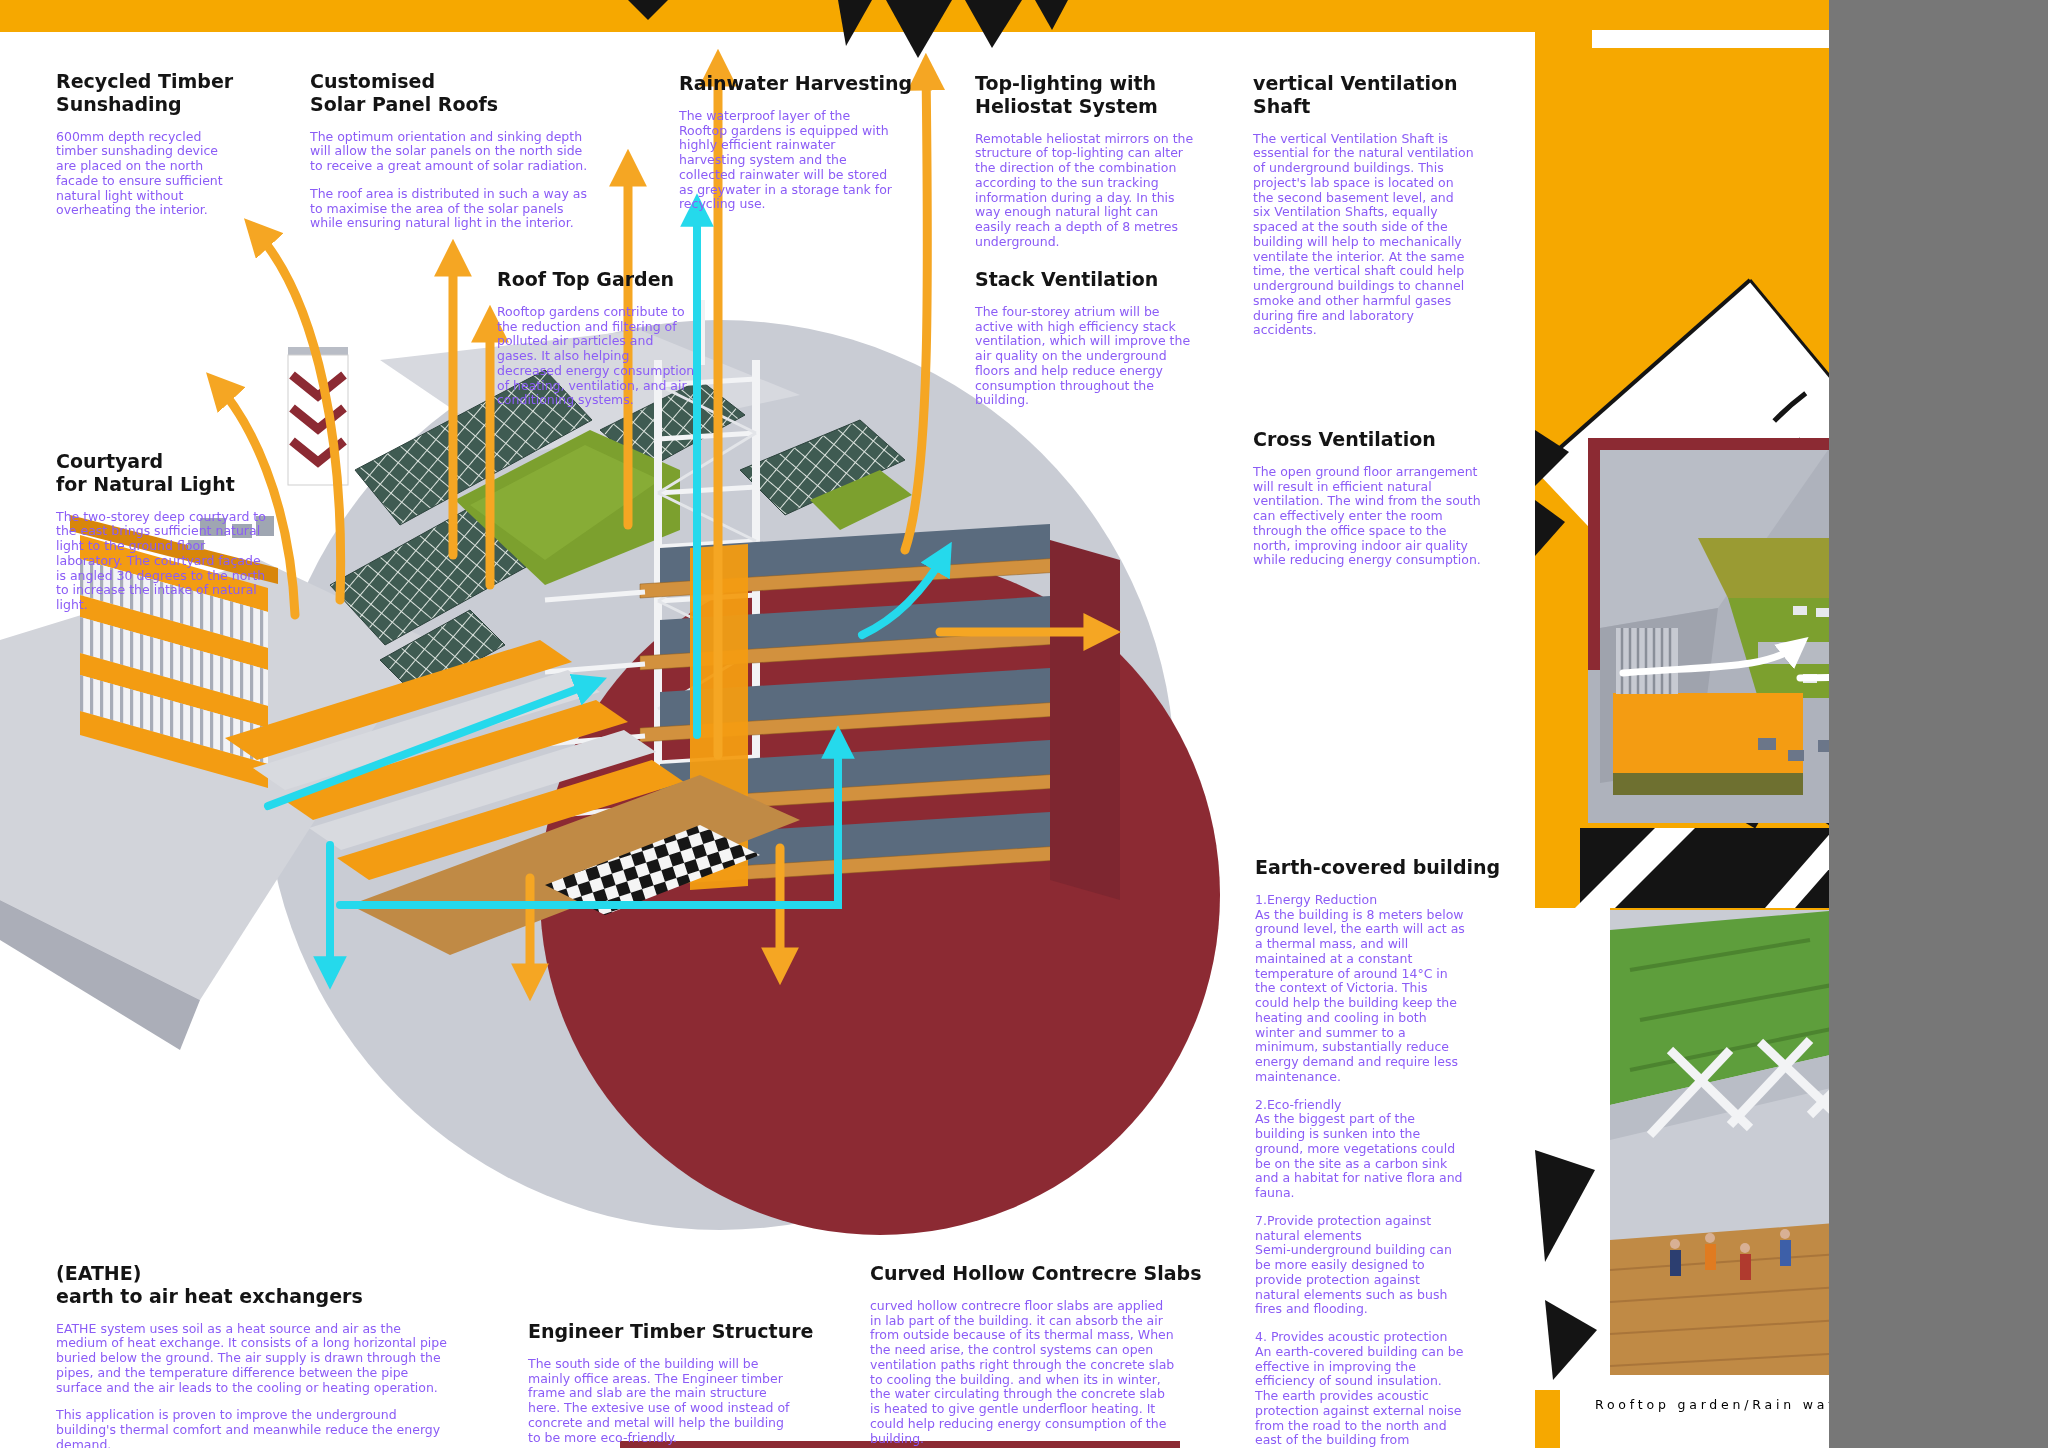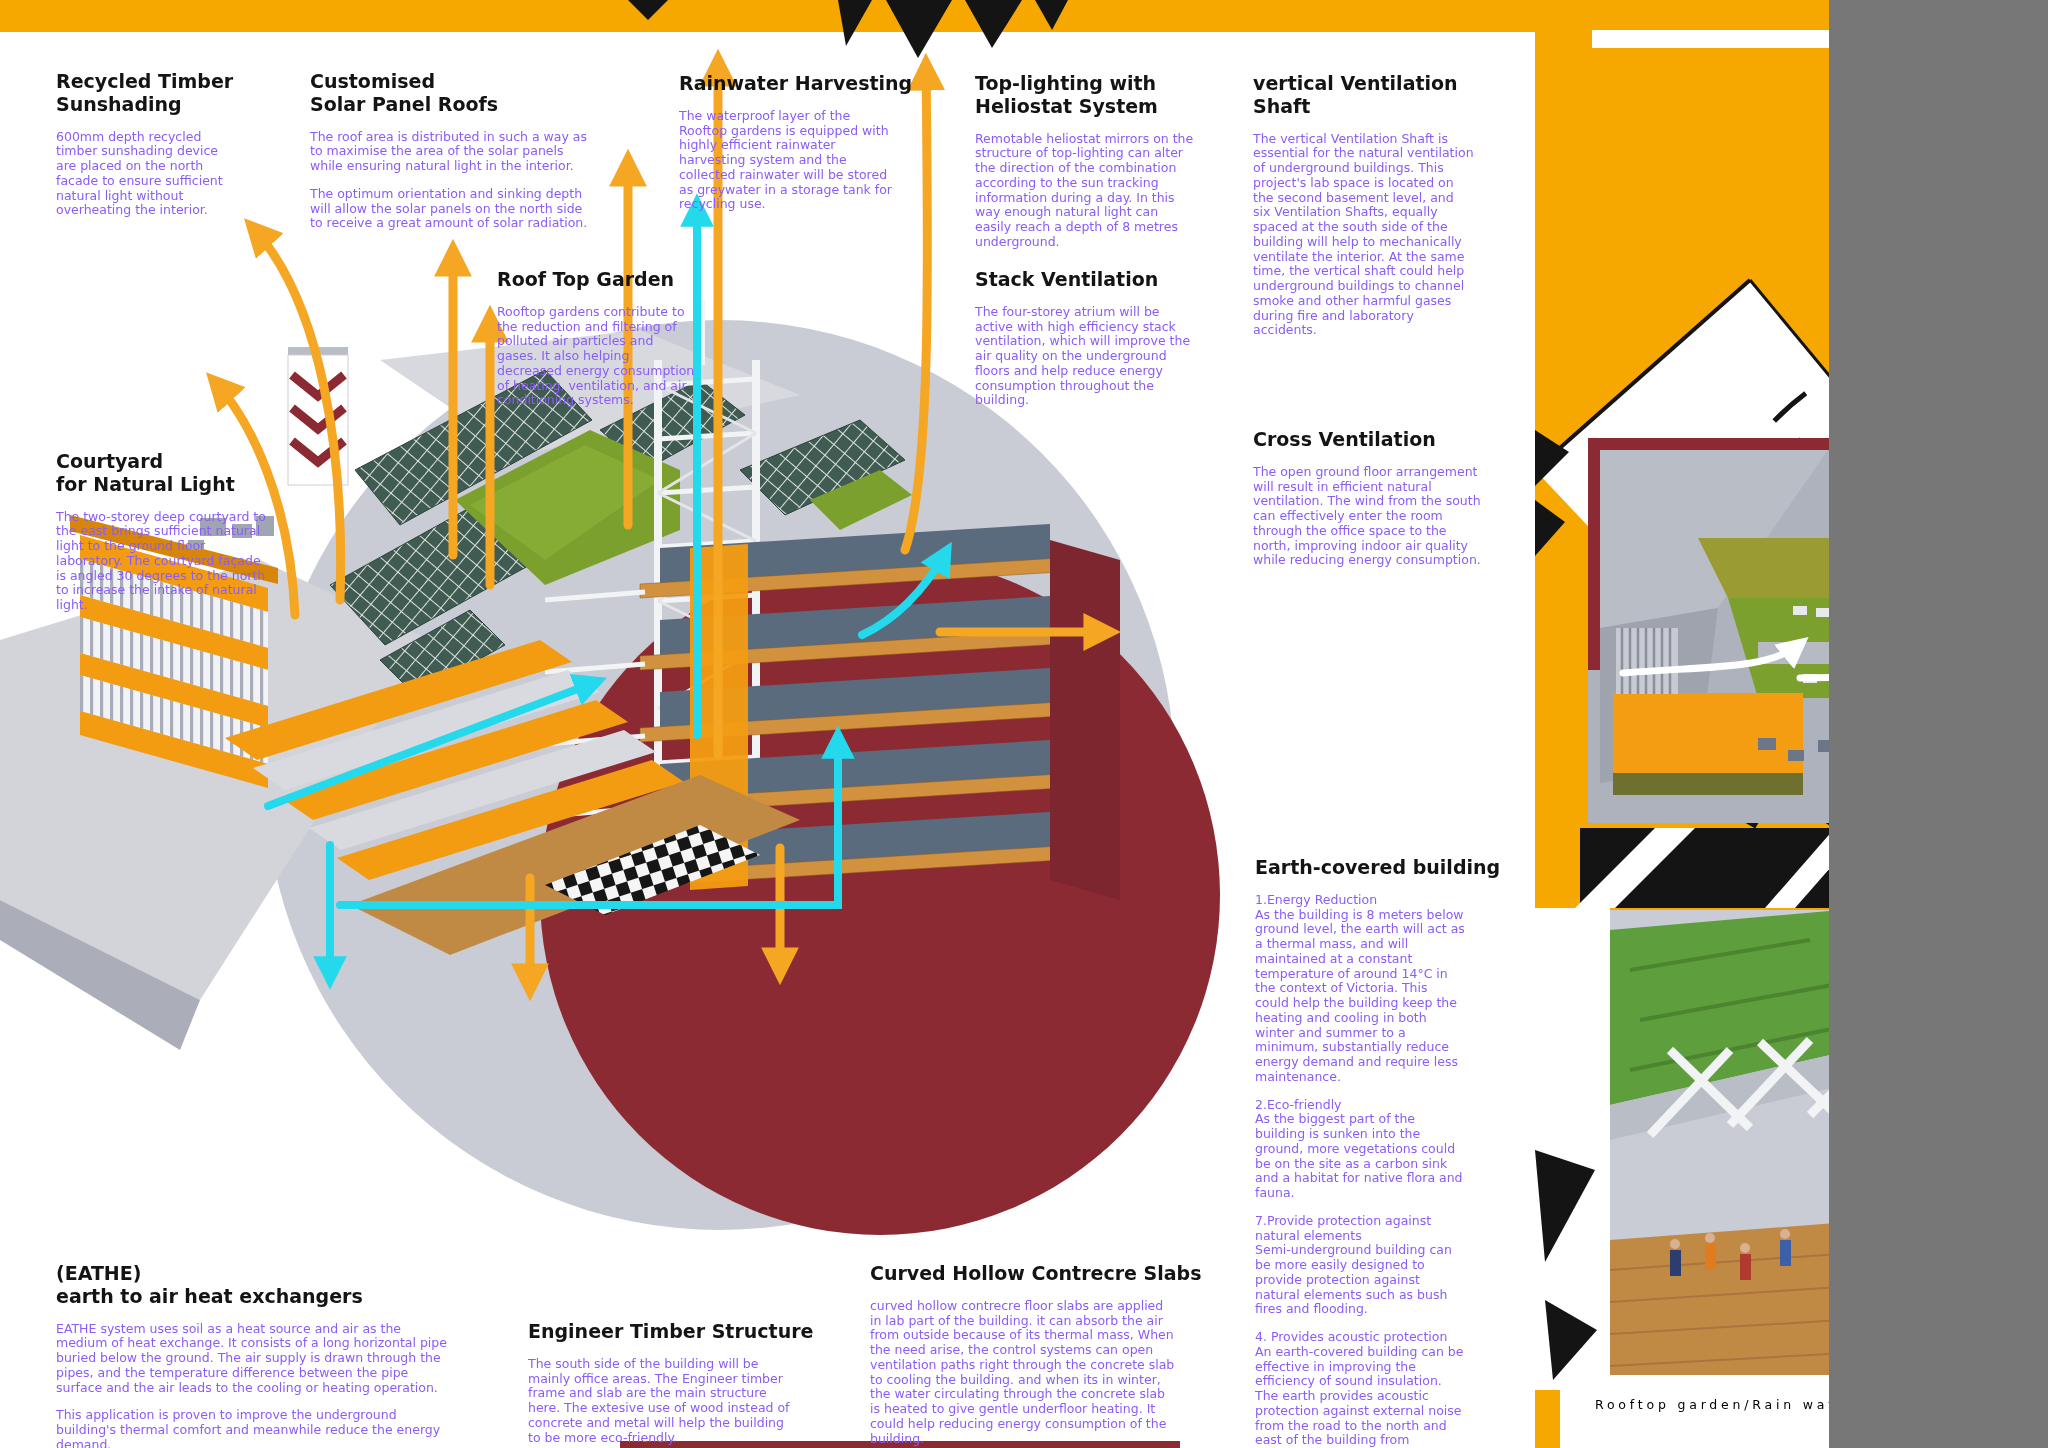--- a/index.html
+++ b/index.html
@@ -187,22 +187,22 @@
 
   <div class="ann" style="left:56px;top:70px;width:185px">
     <h3>Recycled Timber
 Sunshading</h3>
     <p>600mm depth recycled timber sunshading device are placed on the north facade to ensure sufficient natural light without overheating the interior.</p>
   </div>
 
   <div class="ann" style="left:310px;top:70px;width:280px">
     <h3>Customised
 Solar Panel Roofs</h3>
+    <p>The optimum orientation and sinking depth will allow the solar panels on the north side to receive a great amount of solar radiation.</p>
     <p>The roof area is distributed in such a way as to maximise the area of the solar panels while ensuring natural light in the interior.</p>
-    <p>The optimum orientation and sinking depth will allow the solar panels on the north side to receive a great amount of solar radiation.</p>
   </div>
 
   <div class="ann" style="left:679px;top:72px;width:218px">
     <h3>Rainwater Harvesting</h3>
     <p>The waterproof layer of the Rooftop gardens is equipped with highly efficient rainwater harvesting system and the collected rainwater will be stored as greywater in a storage tank for recycling use.</p>
   </div>
 
   <div class="ann" style="left:975px;top:72px;width:220px">
     <h3>Top-lighting with
 Heliostat System</h3>

